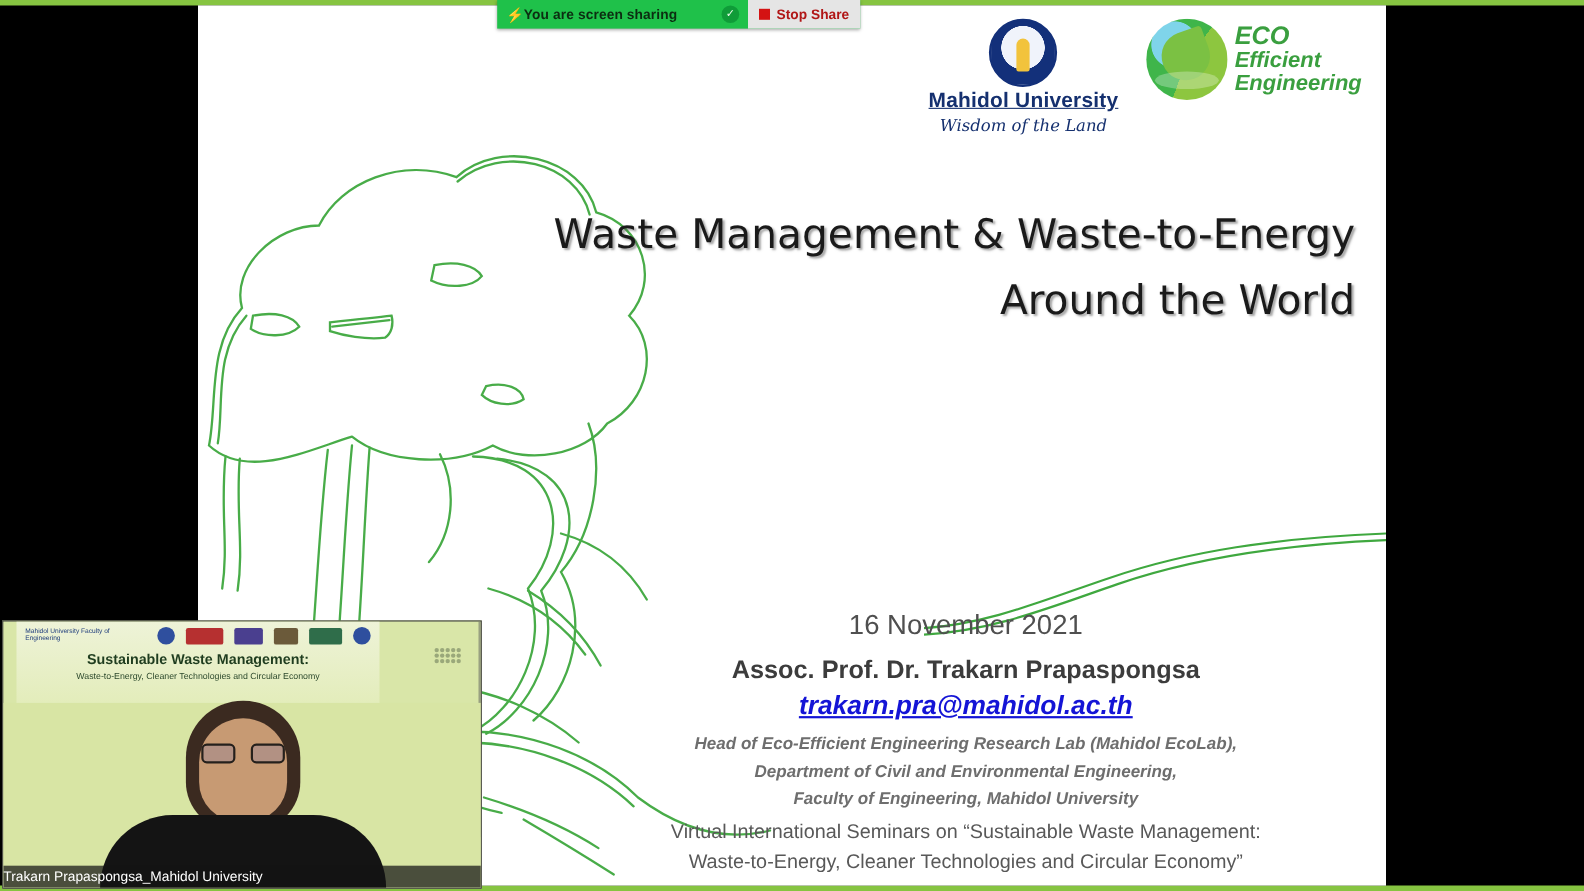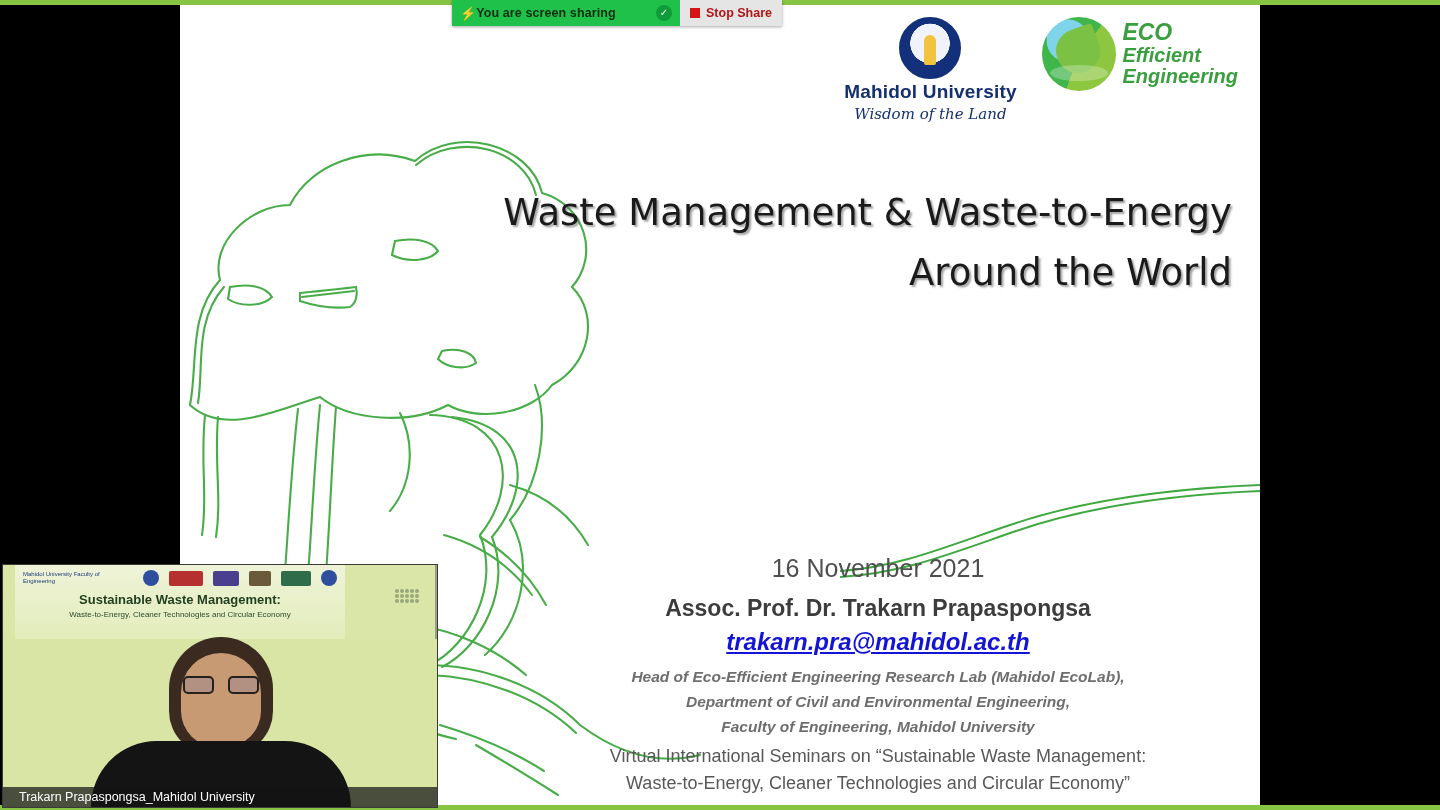--- a/index.html
+++ b/index.html
@@ -128,20 +128,21 @@
     transform: translateX(-50%);
     width: 12px; height: 30px;
     background: #f2c33c;
     border-radius: 6px 6px 2px 2px;
   }
   .mu-name {
     color: #15306f;
     font-size: 19px;
     font-weight: bold;
     letter-spacing: 0.2px;
+    text-decoration: underline;
   }
   .mu-tag {
     color: #15306f;
     font-size: 15px;
     font-family: "DejaVu Serif", serif;
     font-style: italic;
     margin-top: 2px;
   }
   .eco-logo {
     display: flex; align-items: center; gap: 6px;
@@ -317,21 +318,21 @@
     left: 50%; bottom: 0;
     transform: translateX(-50%);
     width: 260px; height: 66px;
     background: #141414;
     border-radius: 120px 120px 0 0;
   }
   .vt-name {
     position: absolute;
     left: 0; bottom: 0;
     width: 436px;
-    padding: 3px 16px;
+    padding: 3px 0;
     background: rgba(20,20,20,0.72);
     color: #fff;
     font-size: 12.5px;
     z-index: 5;
   }
   .vt-divider {
     position: absolute;
     right: 0; top: 0;
     width: 2px; height: 196px;
     background: rgba(90,90,90,0.5);

